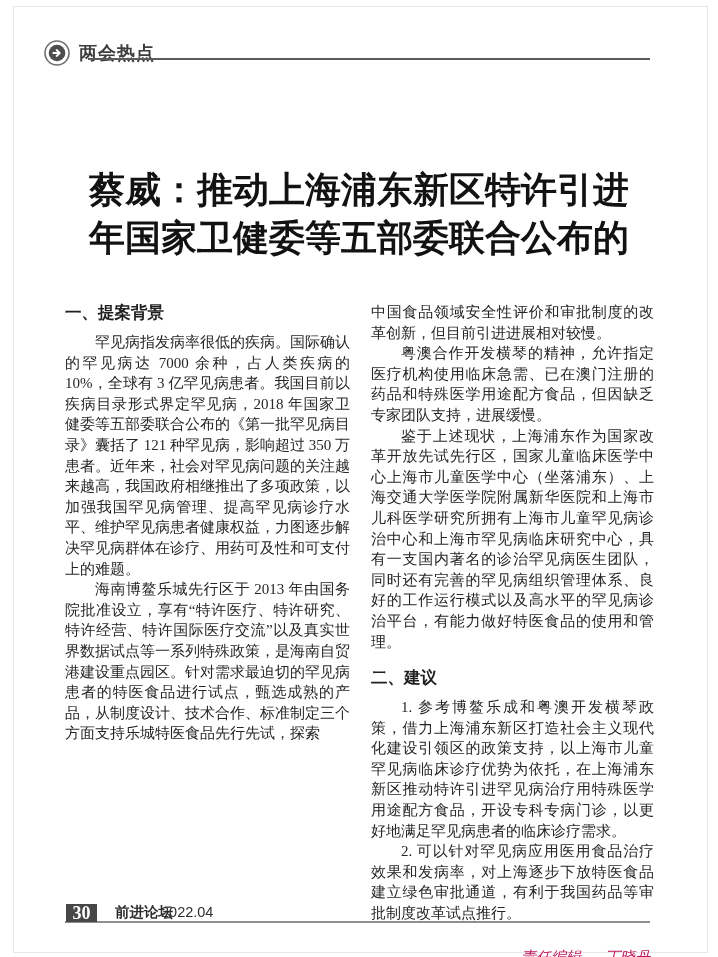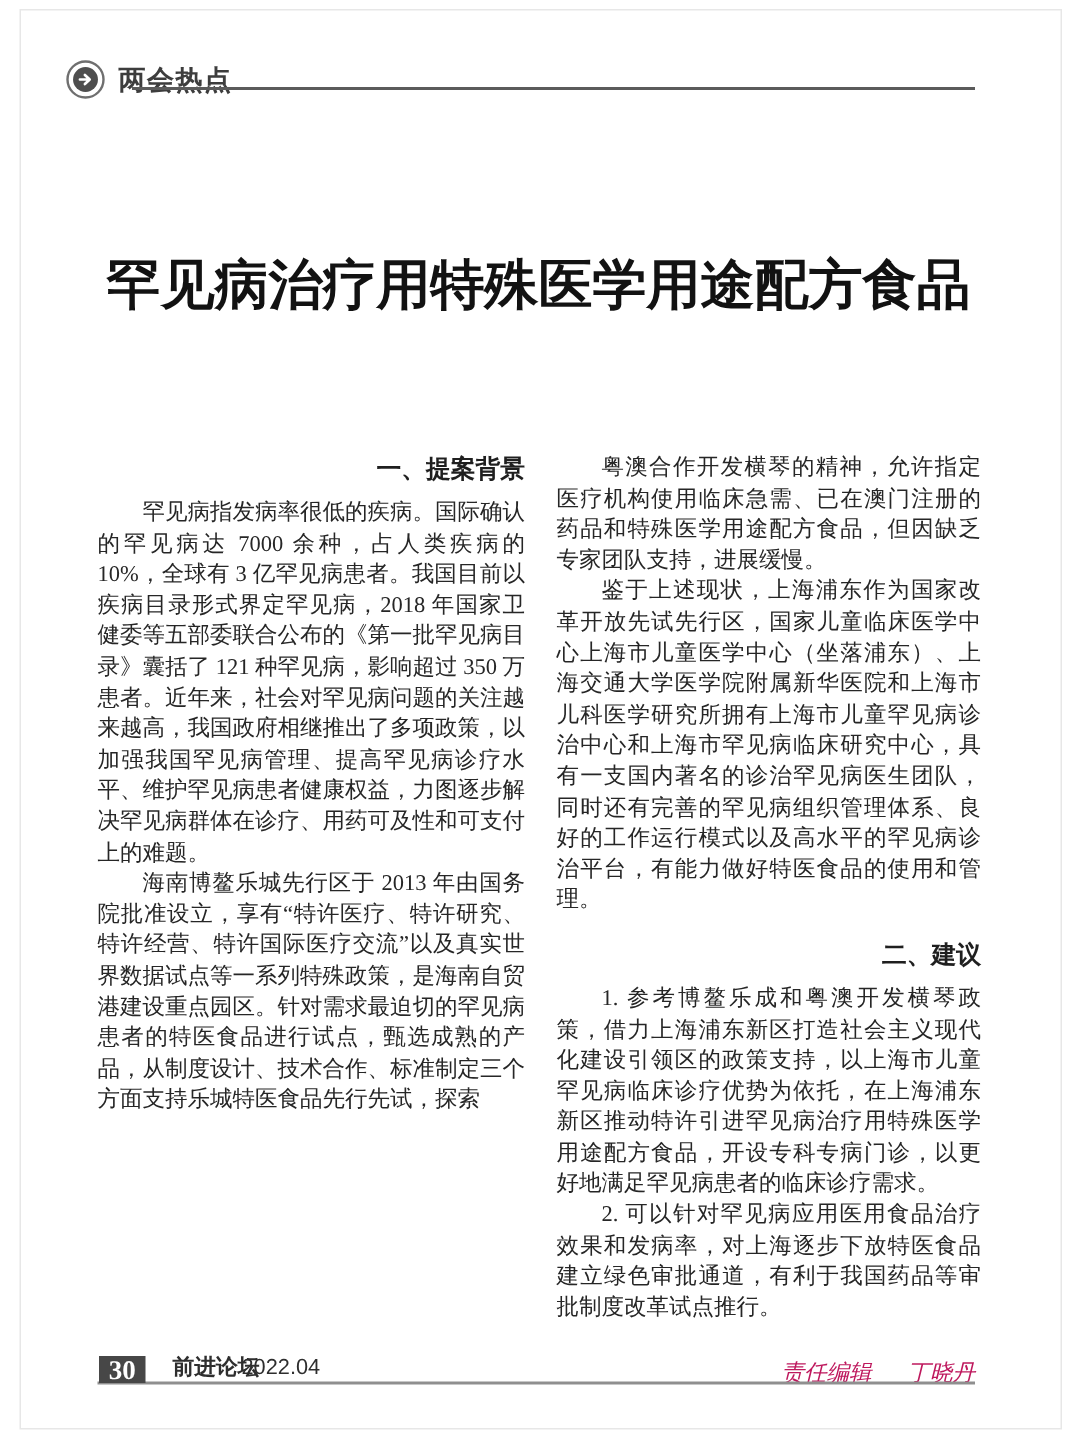--- a/index.html
+++ b/index.html
@@ -15,21 +15,21 @@
   .header-rule{position:absolute;left:88px;top:58px;width:562px;height:2px;background:var(--rule,#5b5b5b);}
   
   .title{position:absolute;left:50px;top:166px;width:618px;margin:0;text-align:center;
        font-family:"Liberation Sans","DejaVu Sans",sans-serif;font-weight:bold;
        font-size:36px;line-height:48px;color:var(--title,#121212);}
   .title span{display:block;}
   
   .col{position:absolute;top:302px;width:285px;}
   .col-left{left:65px;}
   .col-right{left:371px;width:283px;}
-  .col h2{margin:0 0 9px 0;text-align:right;font-size:16.5px;line-height:21px;
+  .col h2{margin:0 0 9px 0;text-align:left;font-size:16.5px;line-height:21px;
        font-weight:bold;color:#1f1f1f;}
   .col h2.mid{margin:15px 0 9px 0;}
   .col p{margin:0;font-size:15px;line-height:20.6px;text-align:justify;
        text-justify:inter-character;color:var(--text,#262626);}
   .indent{text-indent:2em;}
   .editor{margin-top:24px;text-align:right;font-style:italic;font-size:15px;color:#be185d;
        padding-right:4px;}
   .editor .name{margin-left:1.6em;}
   
   .footer-rule{position:absolute;left:65px;top:921px;width:585px;height:2px;background:#8f8f8f;}
@@ -52,30 +52,32 @@
       <circle cx="13" cy="13" r="12" fill="none" stroke="#6f6f6f" stroke-width="1.6"></circle>
       <circle cx="13" cy="13" r="8.3" fill="#4e4e4e"></circle>
       <path d="M9.3 13h6.2M12.6 10l3.2 3-3.2 3" stroke="#ffffff" stroke-width="1.8" fill="none" stroke-linecap="round" stroke-linejoin="round"></path>
     </svg>
   </span>
   <span class="tag">两会热点</span>
 </div>
 <div class="header-rule"></div>
 
 <h1 class="title">
-  <span>罕见病治疗用特殊医学用途配方食品</span>
+  <span>蔡威：推动上海浦东新区特许引进</span>
+  <span>年国家卫健委等五部委联合公布的</span>
 </h1>
 
 <div class="col col-left">
   <h2>一、提案背景</h2>
   <p class="indent">罕见病指发病率很低的疾病。国际确认的罕见病达 7000 余种，占人类疾病的 10%，全球有 3 亿罕见病患者。我国目前以疾病目录形式界定罕见病，2018 年国家卫健委等五部委联合公布的《第一批罕见病目录》囊括了 121 种罕见病，影响超过 350 万患者。近年来，社会对罕见病问题的关注越来越高，我国政府相继推出了多项政策，以加强我国罕见病管理、提高罕见病诊疗水平、维护罕见病患者健康权益，力图逐步解决罕见病群体在诊疗、用药可及性和可支付上的难题。</p>
   <p class="indent">海南博鳌乐城先行区于 2013 年由国务院批准设立，享有“特许医疗、特许研究、特许经营、特许国际医疗交流”以及真实世界数据试点等一系列特殊政策，是海南自贸港建设重点园区。针对需求最迫切的罕见病患者的特医食品进行试点，甄选成熟的产品，从制度设计、技术合作、标准制定三个方面支持乐城特医食品先行先试，探索</p>
 </div>
 
 <div class="col col-right">
+  <p>中国食品领域安全性评价和审批制度的改革创新，但目前引进进展相对较慢。</p>
   <p class="indent">粤澳合作开发横琴的精神，允许指定医疗机构使用临床急需、已在澳门注册的药品和特殊医学用途配方食品，但因缺乏专家团队支持，进展缓慢。</p>
   <p class="indent">鉴于上述现状，上海浦东作为国家改革开放先试先行区，国家儿童临床医学中心上海市儿童医学中心（坐落浦东）、上海交通大学医学院附属新华医院和上海市儿科医学研究所拥有上海市儿童罕见病诊治中心和上海市罕见病临床研究中心，具有一支国内著名的诊治罕见病医生团队，同时还有完善的罕见病组织管理体系、良好的工作运行模式以及高水平的罕见病诊治平台，有能力做好特医食品的使用和管理。</p>
   <h2 class="mid">二、建议</h2>
   <p class="indent">1. 参考博鳌乐成和粤澳开发横琴政策，借力上海浦东新区打造社会主义现代化建设引领区的政策支持，以上海市儿童罕见病临床诊疗优势为依托，在上海浦东新区推动特许引进罕见病治疗用特殊医学用途配方食品，开设专科专病门诊，以更好地满足罕见病患者的临床诊疗需求。</p>
   <p class="indent">2. 可以针对罕见病应用医用食品治疗效果和发病率，对上海逐步下放特医食品建立绿色审批通道，有利于我国药品等审批制度改革试点推行。</p>
   <div class="editor">
     <span>责任编辑</span><span class="name">丁晓丹</span>
   </div>
 </div>
 

